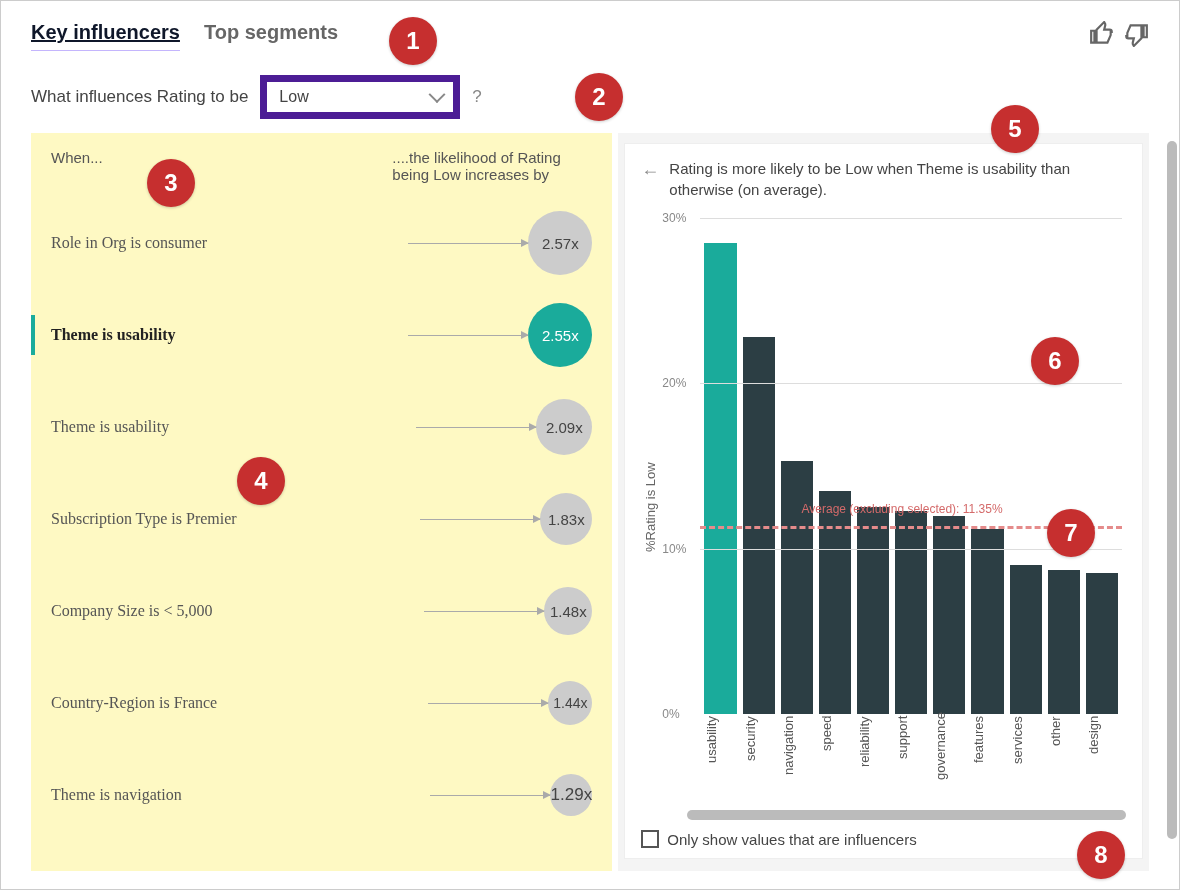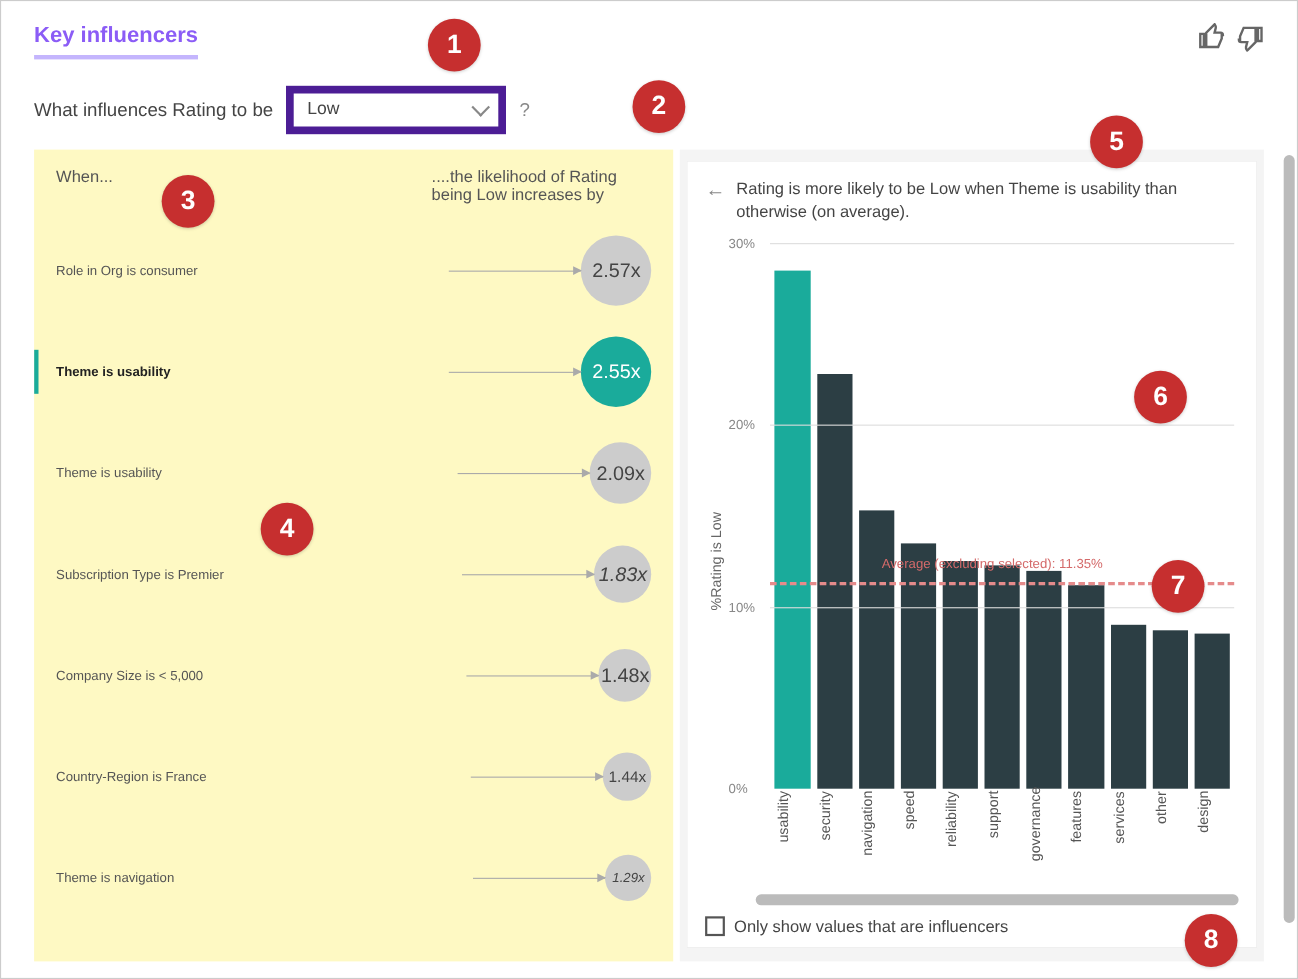--- a/index.html
+++ b/index.html
@@ -29,22 +29,23 @@
   gap: 24px;
   font-size: 20px;
   font-weight: 600;
 }
 .tab {
   padding-bottom: 6px;
   cursor: pointer;
   color: #666;
 }
 .tab.active {
-  color: #8b5cf6;
-  border-bottom: 4px solid #c4b5fd;
+  color: #0f172a;
+  border-bottom: 1px solid #c4b5fd;
+  text-decoration: underline;
 }
 .feedback {
   display: flex;
   gap: 8px;
 }
 .feedback svg { width: 26px; height: 26px; fill: none; stroke: #666; stroke-width: 2; cursor: pointer; }
 
 .question-row {
   margin-top: 24px;
   display: flex;
@@ -105,22 +106,23 @@
 .inf-row .marker {
   width: 4px;
   height: 40px;
   background: transparent;
   position: absolute;
   left: -20px;
 }
 .inf-row.selected .marker { background: #1aab9b; }
 .inf-row .label {
   flex: 1;
-  font-size: 12px;
+  font-size: 16px;
   color: #555;
+  font-family: Liberation Serif, serif;
 }
 .inf-row.selected .label { font-weight: 700; color: #222; }
 .inf-row .line {
   width: 120px;
   height: 1px;
   background: #aaa;
   position: relative;
   margin-right: -6px;
 }
 .inf-row .line::after {
@@ -133,31 +135,31 @@
   border-bottom: 4.5px solid transparent;
 }
 .inf-row .bubble {
   width: 60px; height: 60px;
   border-radius: 50%;
   background: #ccc;
   color: #444;
   display: flex;
   align-items: center;
   justify-content: center;
-  font-size: 18px;
+  font-size: 15px;
   margin-left: 6px;
 }
 .inf-row.selected .bubble { background: #1aab9b; color: #fff; }
 .inf-row .bubble.b0 { width: 64px; height: 64px; }
 .inf-row .bubble.b1 { width: 64px; height: 64px; }
 .inf-row .bubble.b2 { width: 56px; height: 56px; }
-.inf-row .bubble.b3 { width: 52px; height: 52px; font-style: italic; }
+.inf-row .bubble.b3 { width: 52px; height: 52px; }
 .inf-row .bubble.b4 { width: 48px; height: 48px; }
 .inf-row .bubble.b5 { width: 44px; height: 44px; font-size: 14px;}
-.inf-row .bubble.b6 { width: 42px; height: 42px; font-size: 12px; font-style: italic;}
+.inf-row .bubble.b6 { width: 42px; height: 42px; font-size: 17px;}
 
 .right-pane {
   flex: 1;
   background: #f4f4f4;
   display: flex;
   flex-direction: column;
   padding: 10px 6px 12px 6px;
   position: relative;
 }
 .right-card {
@@ -311,20 +313,21 @@
 }
 </style>
 </head>
 <body>
 
 <div class="container">
 
   <div class="header-row">
     <div class="tabs">
       <div class="tab active">Key influencers</div>
+      <div class="tab">Top segments</div>
     </div>
     <div class="feedback">
       <span>
         <svg viewBox="0 0 24 24">
             <path d="M2 20h3V9H2v11zm19-10c0-1-.8-2-2-2h-5l1-4V3c0-.4-.2-.8-.4-1L14 1 7 8v12h10l3-7v-3z"></path>
           </svg>
       </span>
       <span>
         <svg viewBox="0 0 24 24">
             <path d="M22 4h-3v11h3V4zM3 14c0 1 .8 2 2 2h5l-1 4v1c0 .4.2.8.4 1L10 23l7-7V4H7L4 11v3z"></path>

